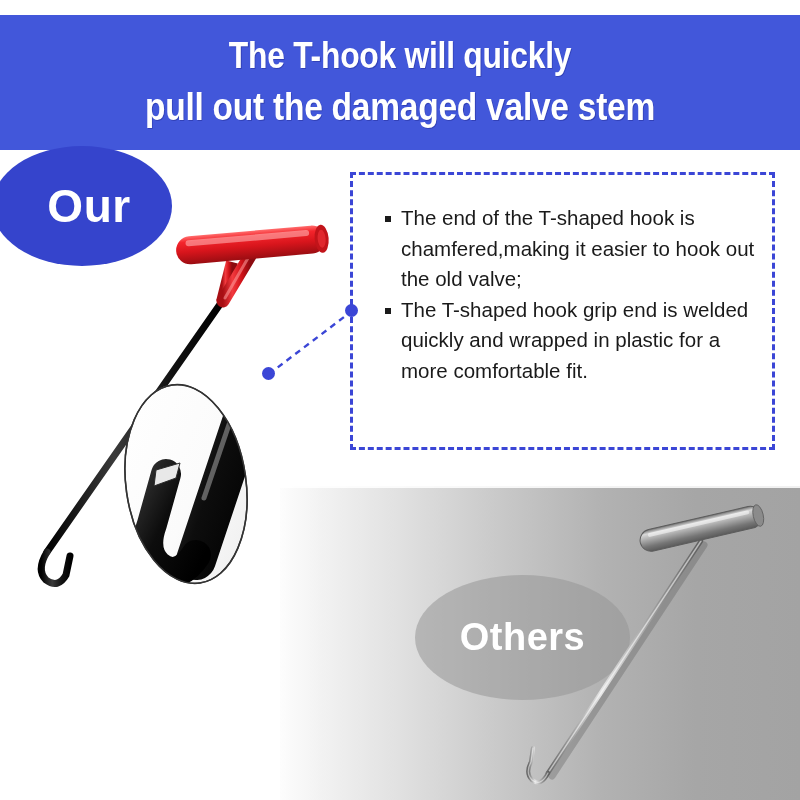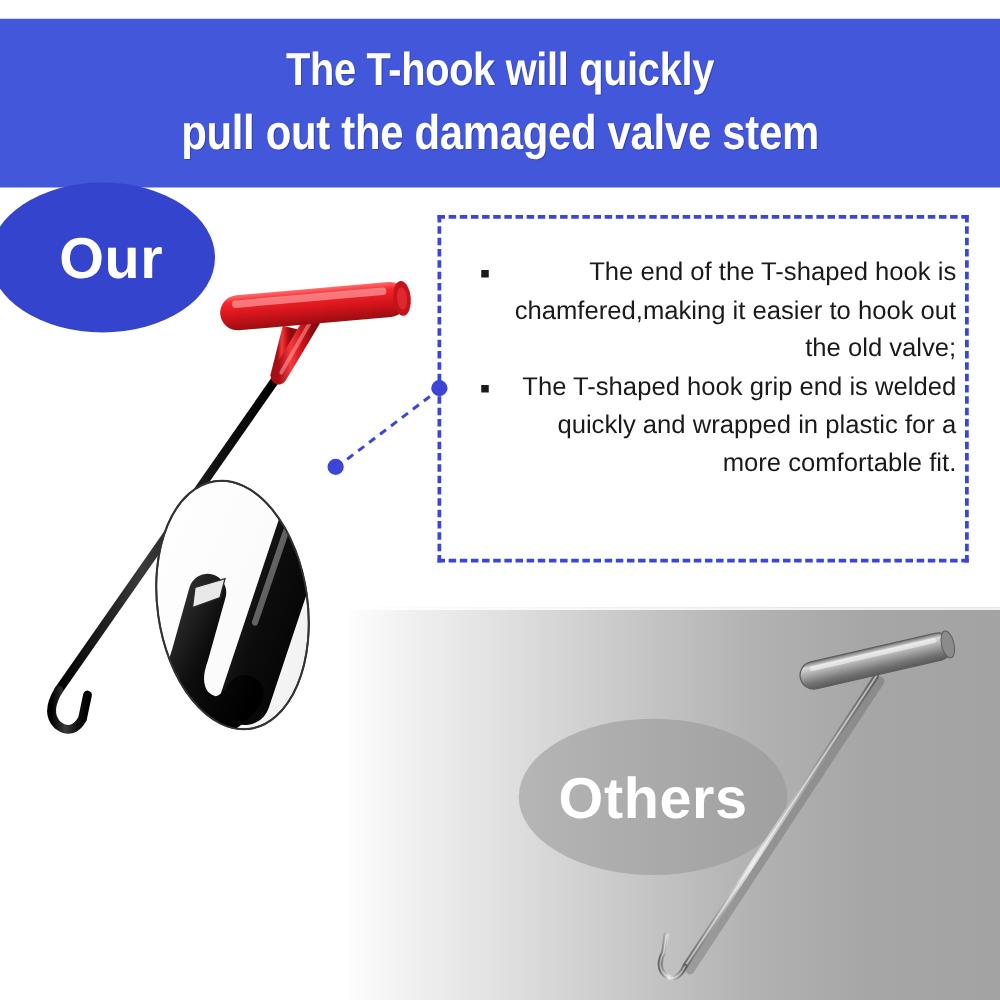--- a/index.html
+++ b/index.html
@@ -78,21 +78,20 @@
   
   #feature-box {
     position: absolute;
     left: 350px;
     top: 172px;
     width: 425px;
     height: 278px;
     border: 3px dashed #3b46d6;
     box-sizing: border-box;
     background: transparent;
-    text-align: right;
   }
   #feature-list {
     position: absolute;
     left: 32px;
     top: 28px;
     width: 380px;
     margin: 0;
     padding: 0;
     list-style: none;
   }
@@ -173,21 +172,21 @@
     left: 415px;
     top: 575px;
     width: 215px;
     height: 125px;
     display: flex;
     align-items: center;
     justify-content: center;
     color: #ffffff;
     font-family: "Liberation Sans", sans-serif;
     font-weight: bold;
-    font-size: 46px;
+    font-size: 38px;
     letter-spacing: 0.5px;
   }
 
   
   .tool-svg {
     position: absolute;
     left: 0;
     top: 0;
     width: 800px;
     height: 800px;

